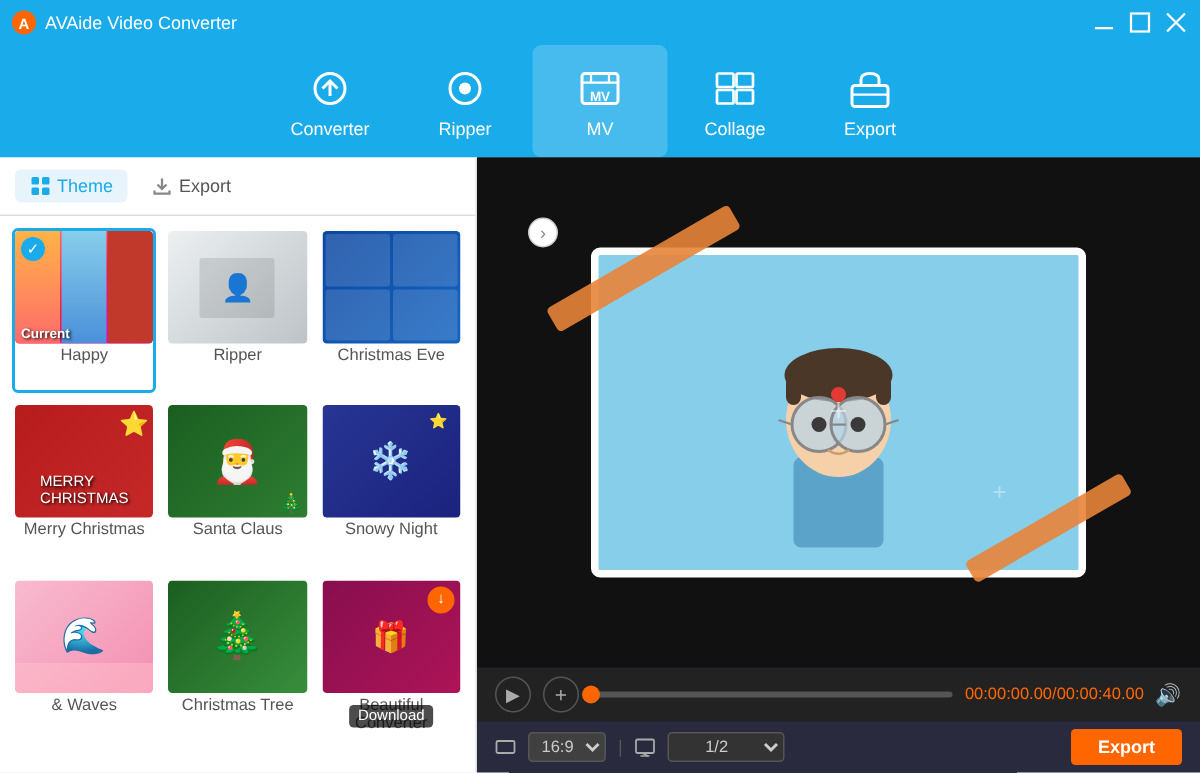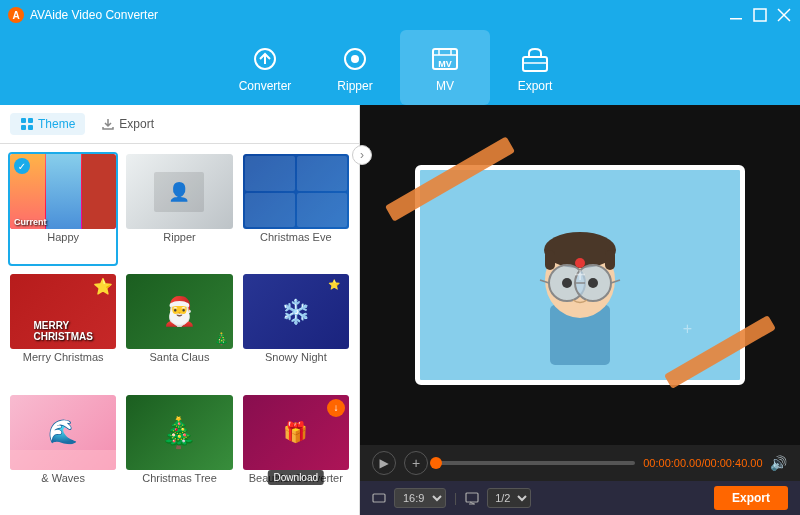--- a/index.html
+++ b/index.html
@@ -14,21 +14,21 @@
     
     #navbar { background: #1aabea; height: 75px; display: flex; align-items: center; justify-content: center; gap: 0; padding-bottom: 0; }
     .nav-item { display: flex; flex-direction: column; align-items: center; justify-content: center; width: 90px; height: 75px; cursor: pointer; color: white; font-size: 12px; gap: 4px; border-radius: 4px; }
     .nav-item.active { background: #1e90d4; border-radius: 6px 6px 0 0; }
     .nav-item svg { width: 32px; height: 32px; }
     
     
     #content { display: flex; height: calc(515px - 30px - 75px); }
     
     
-    #left-panel { width: 360px; background: #fff; border-right: 1px solid #ddd; display: flex; flex-direction: column; }
+    #left-panel { width: 318px; background: #fff; border-right: 1px solid #ddd; display: flex; flex-direction: column; }
     #left-tabs { display: flex; align-items: center; border-bottom: 1px solid #ddd; padding: 8px 10px; gap: 6px; }
     .left-tab { display: flex; align-items: center; gap: 4px; padding: 4px 10px; border-radius: 4px; cursor: pointer; color: #555; font-size: 12px; }
     .left-tab.active { background: #e8f4fb; color: #1aabea; }
     .left-tab svg { width: 14px; height: 14px; }
     
     
     #theme-grid { display: grid; grid-template-columns: repeat(3, 1fr); gap: 6px; padding: 8px; overflow-y: auto; flex: 1; }
     .theme-item { position: relative; cursor: pointer; border-radius: 4px; overflow: hidden; border: 2px solid transparent; }
     .theme-item.selected { border-color: #1aabea; }
     .theme-label { text-align: center; font-size: 11px; color: #555; margin-top: 2px; padding-bottom: 2px; }
@@ -107,20 +107,29 @@
     <svg width="32" height="28" viewBox="0 0 32 28">
       <rect x="4" y="4" width="24" height="20" rx="2" fill="none" stroke="white" stroke-width="2"></rect>
       <path d="M4 10 L28 10" stroke="white" stroke-width="1.5"></path>
       <path d="M10 4 L10 10" stroke="white" stroke-width="1.5"></path>
       <path d="M22 4 L22 10" stroke="white" stroke-width="1.5"></path>
       <text x="16" y="22" text-anchor="middle" fill="white" font-size="9" font-weight="bold">MV</text>
     </svg>
     <span>MV</span>
   </div>
 
+  <div class="nav-item">
+    <svg width="32" height="28" viewBox="0 0 32 28">
+      <rect x="4" y="4" width="11" height="9" rx="1" fill="none" stroke="white" stroke-width="1.8"></rect>
+      <rect x="17" y="4" width="11" height="9" rx="1" fill="none" stroke="white" stroke-width="1.8"></rect>
+      <rect x="4" y="15" width="11" height="9" rx="1" fill="none" stroke="white" stroke-width="1.8"></rect>
+      <rect x="17" y="15" width="11" height="9" rx="1" fill="none" stroke="white" stroke-width="1.8"></rect>
+    </svg>
+    <span>Collage</span>
+  </div>
 
   <div class="nav-item">
     <svg width="32" height="28" viewBox="0 0 32 28">
       <rect x="4" y="12" width="24" height="14" rx="2" fill="none" stroke="white" stroke-width="2"></rect>
       <path d="M10 12 L10 8 Q10 4 16 4 Q22 4 22 8 L22 12" fill="none" stroke="white" stroke-width="2"></path>
       <line x1="4" y1="18" x2="28" y2="18" stroke="white" stroke-width="1.5"></line>
     </svg>
     <span>Export</span>
   </div>
 </div>
@@ -177,21 +186,21 @@
             <div style="background:rgba(255,255,255,0.15);border-radius:2px;"></div>
             <div style="background:rgba(255,255,255,0.15);border-radius:2px;"></div>
             <div style="background:rgba(255,255,255,0.15);border-radius:2px;"></div>
           </div>
         </div>
         <div class="theme-label">Christmas Eve</div>
       </div>
 
       <div class="theme-item">
         <div style="width:100%;height:75px;background:linear-gradient(135deg,#b71c1c,#c62828);border-radius:3px;display:flex;align-items:center;justify-content:center;overflow:hidden;position:relative;">
-          <span style="color:white;font-size:10px;font-weight:bold;text-shadow:1px 1px 2px black;z-index:1;margin-top:38px;">MERRY<br>CHRISTMAS</span>
+          <span style="color:white;font-size:10px;font-weight:normal;text-shadow:1px 1px 2px black;z-index:1;margin-top:38px;">MERRY<br>CHRISTMAS</span>
           <div style="position:absolute;top:3px;right:3px;color:#FFD700;font-size:16px;">⭐</div>
         </div>
         <div class="theme-label">Merry Christmas</div>
       </div>
 
       <div class="theme-item">
         <div style="width:100%;height:75px;background:linear-gradient(135deg,#1b5e20,#2e7d32);border-radius:3px;display:flex;align-items:center;justify-content:center;overflow:hidden;position:relative;">
           <div style="color:white;font-size:28px;">🎅</div>
           <div style="position:absolute;bottom:3px;right:3px;color:red;font-size:12px;">🎄</div>
         </div>
@@ -297,20 +306,20 @@
         <option>16:9</option>
         <option>4:3</option>
         <option>1:1</option>
       </select>
       <span style="color:#555;">|</span>
       <svg width="14" height="14" viewBox="0 0 14 14">
         <rect x="1" y="2" width="12" height="9" rx="1" fill="none" stroke="#aaa" stroke-width="1.2"></rect>
         <line x1="5" y1="11" x2="9" y2="13" stroke="#aaa" stroke-width="1"></line>
         <line x1="4" y1="13" x2="10" y2="13" stroke="#aaa" stroke-width="1"></line>
       </svg>
-      <select style="border:1px solid #555;border-radius:3px;padding:2px 3px;font-size:11px;background:#333;color:#ccc;">
+      <select style="border:1px solid #555;border-radius:3px;padding:2px 20px;font-size:11px;background:#333;color:#ccc;">
         <option>1/2</option>
       </select>
       <div style="flex:1;"></div>
       <button class="export-btn" style="background:#ff6600;color:white;border:none;padding:5px 18px;border-radius:3px;cursor:pointer;font-size:12px;font-weight:bold;">Export</button>
     </div>
   </div>
 </div>
 
 </body></html>

